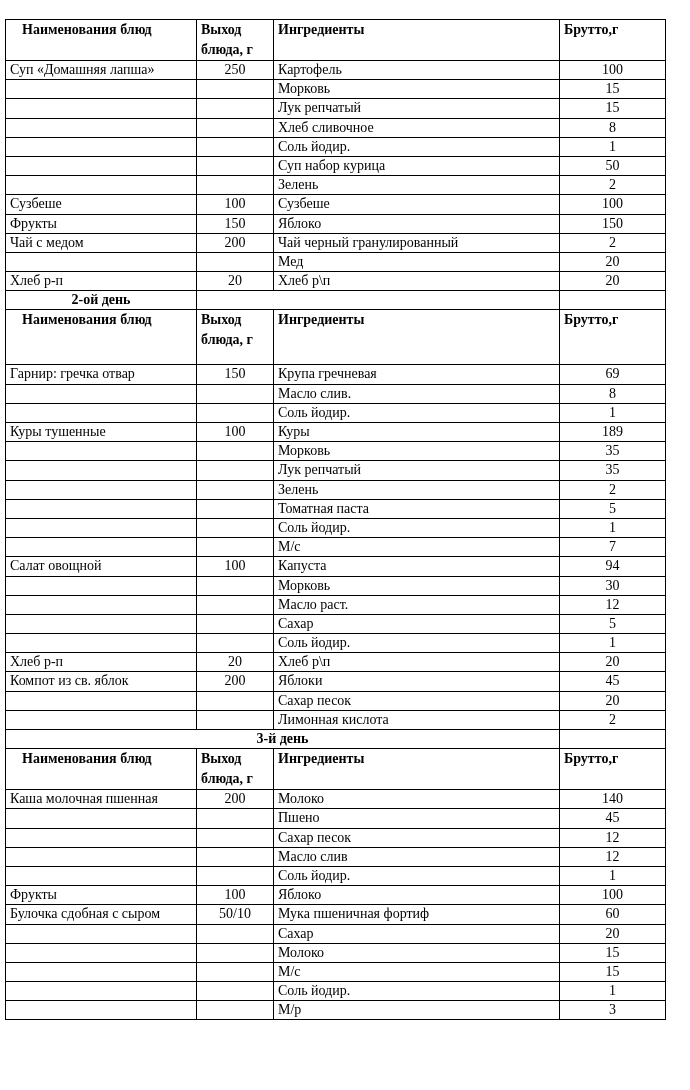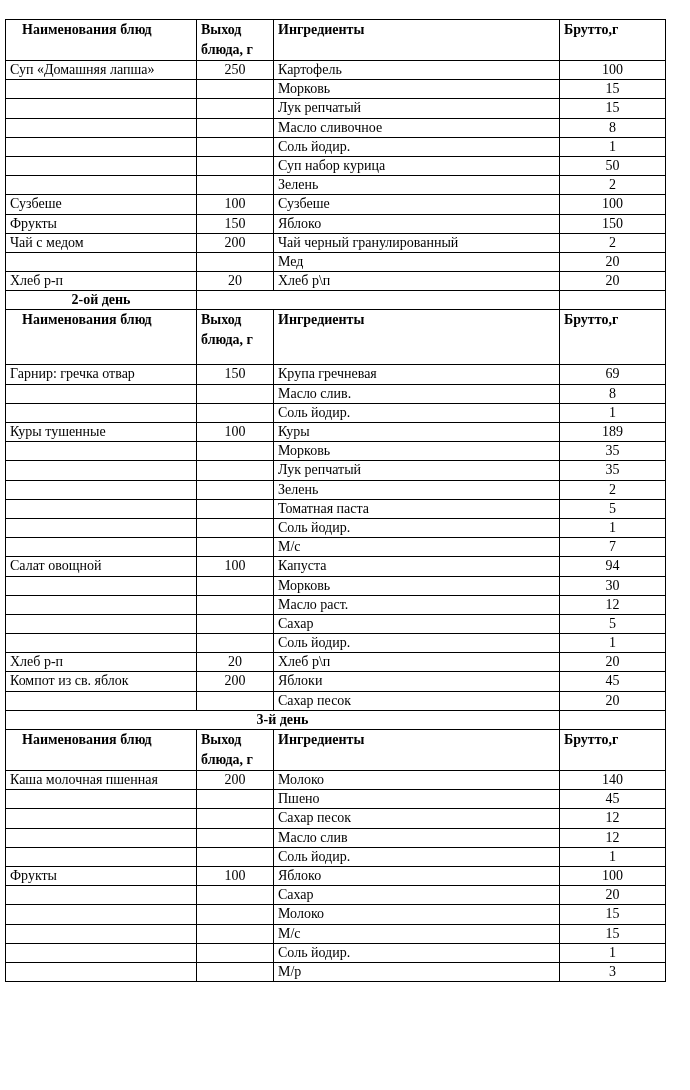--- a/index.html
+++ b/index.html
@@ -48,21 +48,21 @@
       </tr>
       <tr>
         <td></td>
         <td class="num"></td>
         <td>Лук репчатый</td>
         <td class="num">15</td>
       </tr>
       <tr>
         <td></td>
         <td class="num"></td>
-        <td>Масло сливочное</td>
+        <td>Хлеб сливочное</td>
         <td class="num">8</td>
       </tr>
       <tr>
         <td></td>
         <td class="num"></td>
         <td>Соль йодир.</td>
         <td class="num">1</td>
       </tr>
       <tr>
         <td></td>
@@ -221,20 +221,26 @@
         <td class="num">200</td>
         <td>Яблоки</td>
         <td class="num">45</td>
       </tr>
       <tr>
         <td></td>
         <td class="num"></td>
         <td>Сахар песок</td>
         <td class="num">20</td>
       </tr>
+      <tr>
+        <td></td>
+        <td class="num"></td>
+        <td>Лимонная кислота</td>
+        <td class="num">2</td>
+      </tr>
       <tr class="day">
         <td class="daylbl" colspan="3">3-й день</td>
         <td></td>
       </tr>
       <tr class="hdr h2">
         <td class="name">Наименования блюд</td>
         <td>
           <div>Выход</div>
           <div>блюда, г</div>
         </td>
@@ -271,20 +277,26 @@
         <td>Соль йодир.</td>
         <td class="num">1</td>
       </tr>
       <tr>
         <td>Фрукты</td>
         <td class="num">100</td>
         <td>Яблоко</td>
         <td class="num">100</td>
       </tr>
       <tr>
+        <td>Булочка сдобная с сыром</td>
+        <td class="num">50/10</td>
+        <td>Мука пшеничная фортиф</td>
+        <td class="num">60</td>
+      </tr>
+      <tr>
         <td></td>
         <td class="num"></td>
         <td>Сахар</td>
         <td class="num">20</td>
       </tr>
       <tr>
         <td></td>
         <td class="num"></td>
         <td>Молоко</td>
         <td class="num">15</td>

